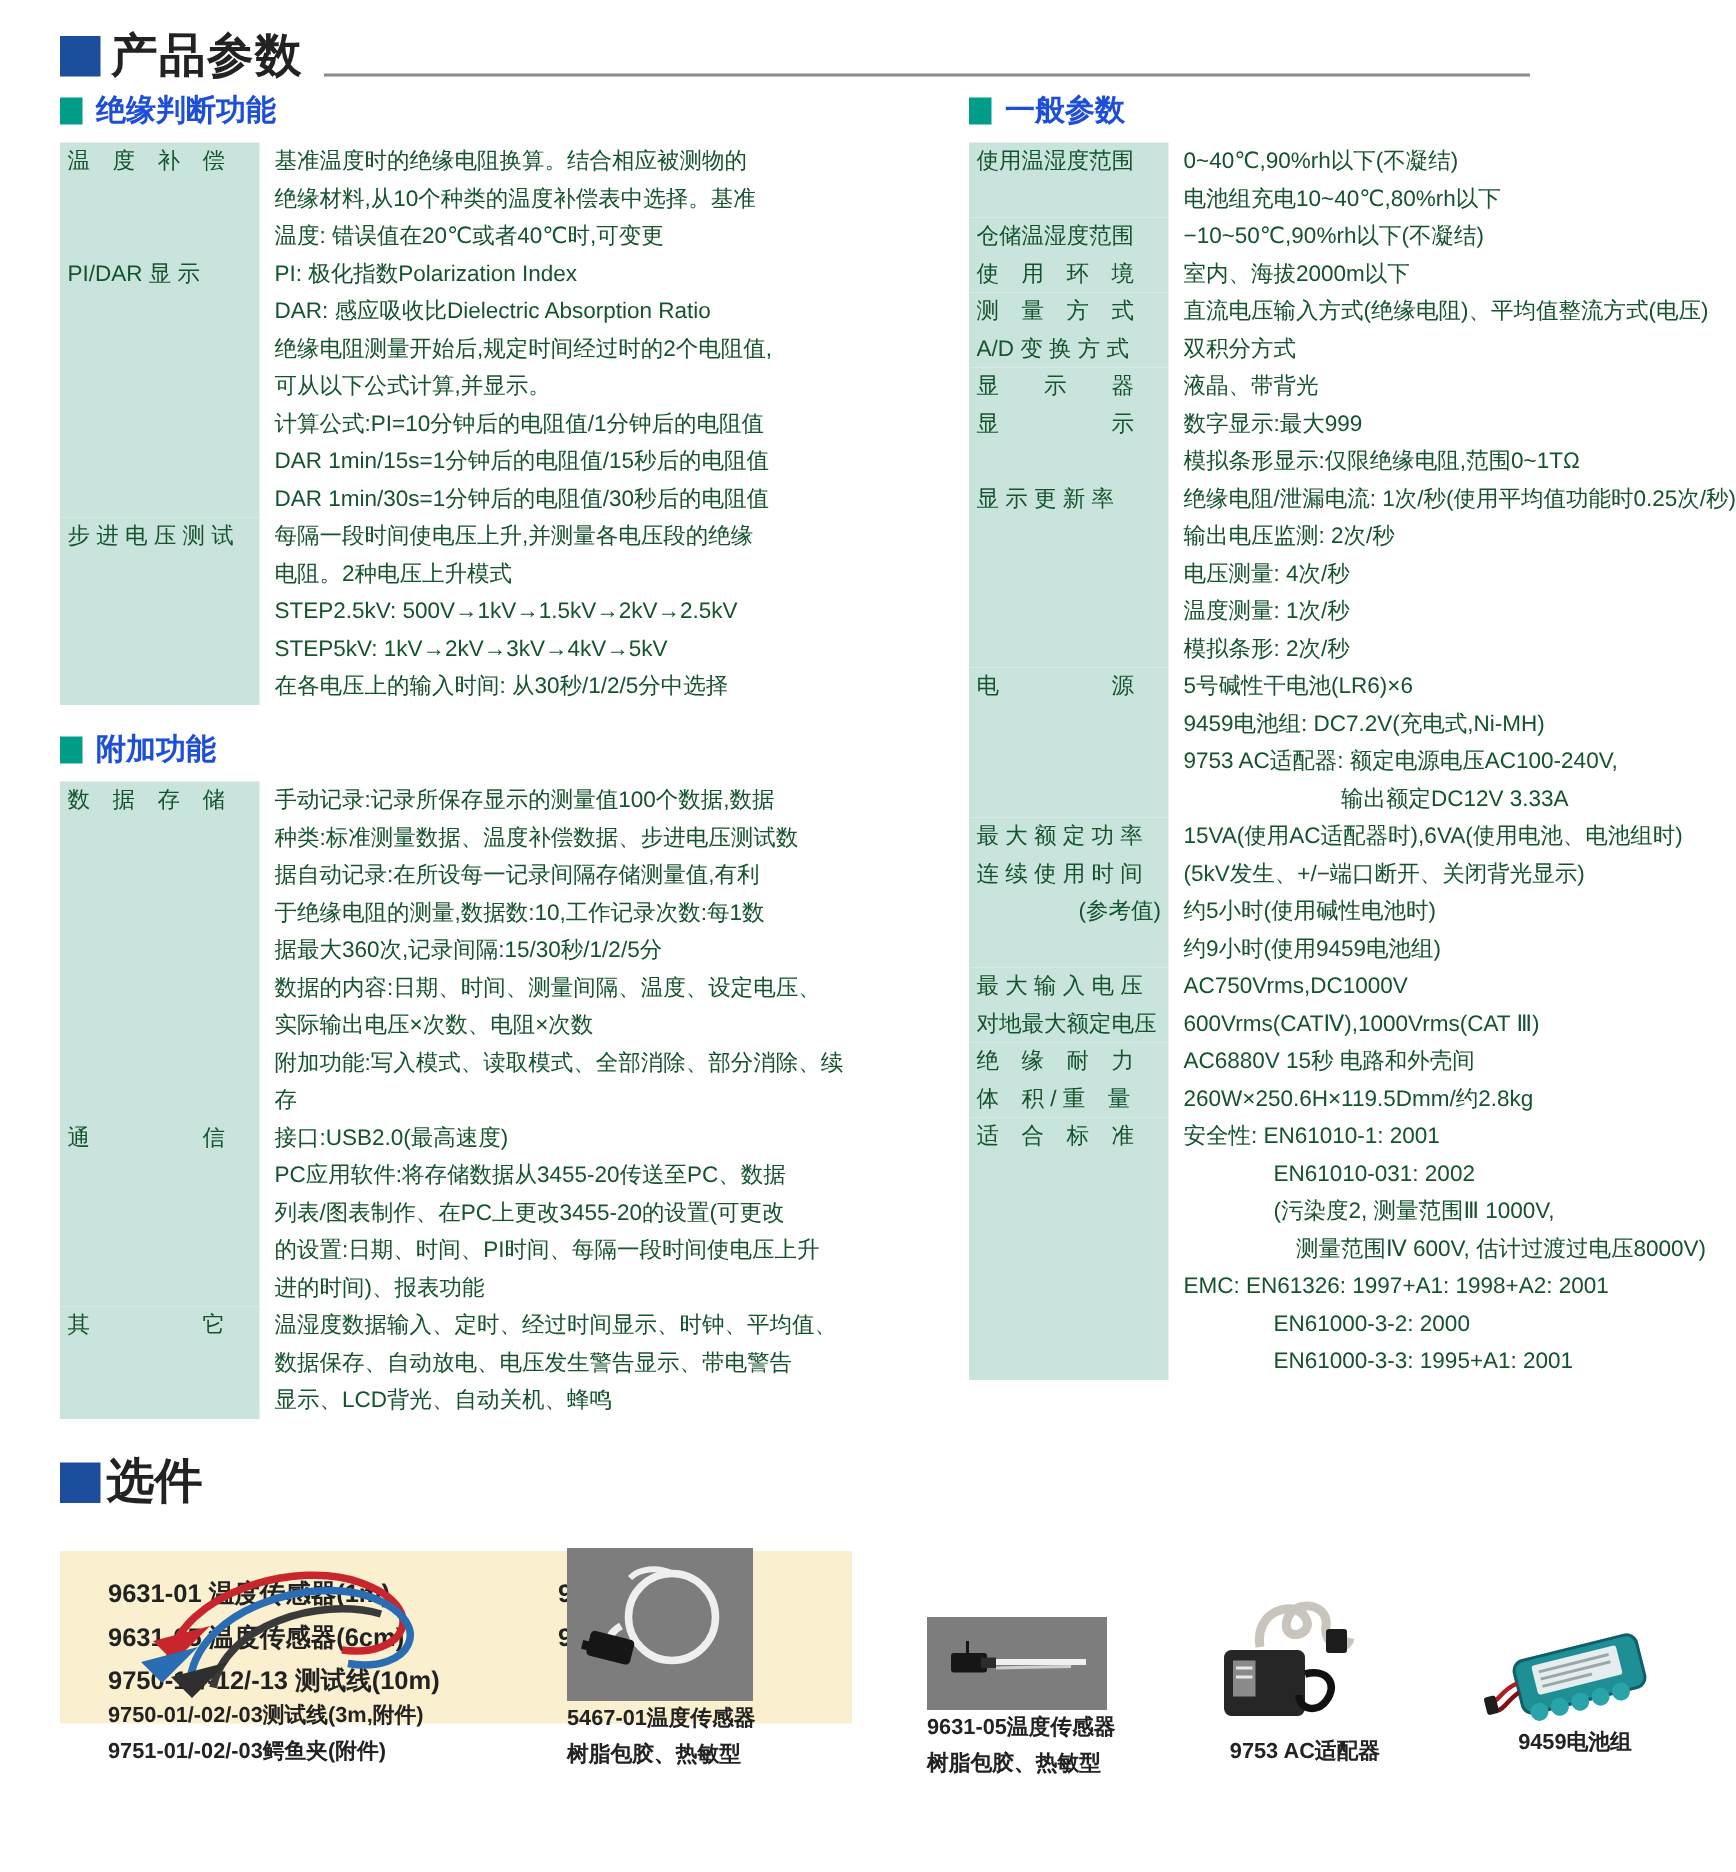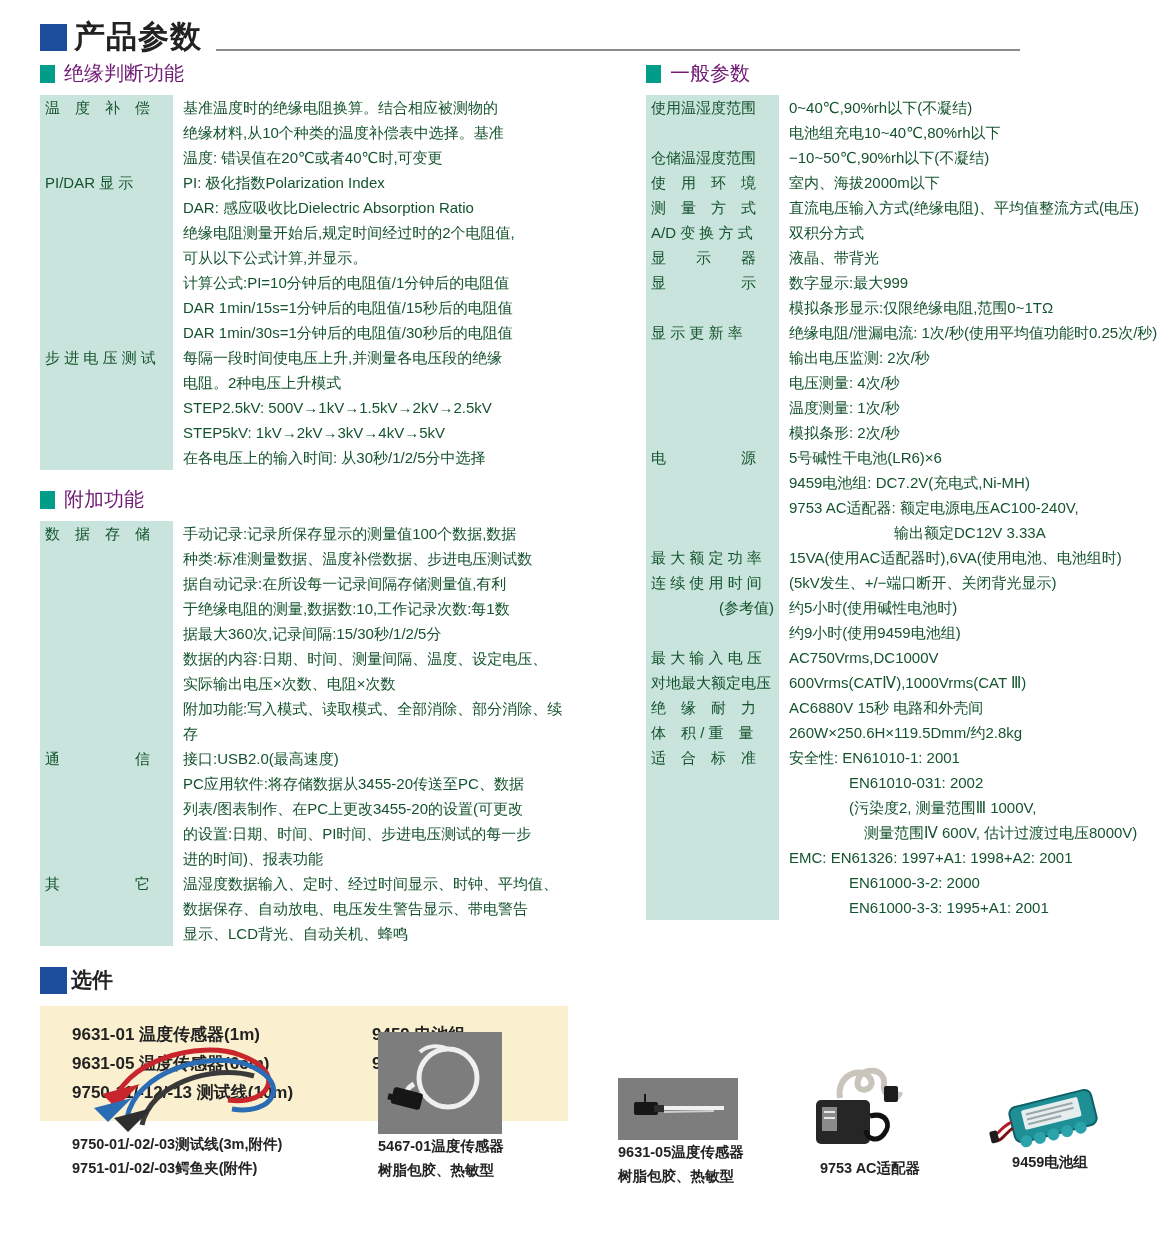--- a/index.html
+++ b/index.html
@@ -10,32 +10,32 @@
   }
   
   .main-h{position:absolute;top:16px;left:40px;right:0;display:flex;align-items:center;justify-content:flex-end;}
   .sq-blue{width:27px;height:27px;background:#1d4e9e;margin-right:7px;flex:0 0 auto;}
   .main-title{font-size:31px;font-weight:bold;color:#222;letter-spacing:1px;}
   .rule{flex:1;height:2px;background:#8b8b8b;margin:0 137px 0 14px;align-self:flex-end;margin-bottom:7px;}
 
   .col-left{position:absolute;left:40px;top:60px;width:528px;}
   .col-right{position:absolute;left:614px;top:60px;width:527px;margin-left:32px;}
 
-  .sec-h{display:flex;align-items:center;font-size:20px;font-weight:normal;color:#701a75;margin:0 0 8px 0;}
+  .sec-h{display:flex;align-items:center;font-size:20px;font-weight:bold;color:#1d4ed8;margin:0 0 8px 0;}
   .sq-teal{width:15px;height:18px;background:#009e88;margin-right:9px;flex:0 0 auto;}
 
   .spec{font-size:15px;line-height:25px;color:#14532d;}
   .spec-row{display:flex;}
   .spec-label{flex:0 0 133px;width:133px;background:#c9e4dc;padding:0 5px;box-sizing:border-box;white-space:pre-wrap;}
   .spec-label .line:nth-child(2){text-align:right;}
   .spec-value{flex:1;padding-left:10px;white-space:pre-wrap;}
 
   .tbl{margin-bottom:16px;}
 
-  .h-opt{display:flex;align-items:center;font-size:21px;font-weight:bold;color:#222;margin:20px 0 12px 0;}
+  .h-opt{display:flex;align-items:center;font-size:32px;font-weight:bold;color:#222;margin:20px 0 24px 0;}
   .sq-blue-sm{width:27px;height:27px;background:#1d4e9e;margin-right:4px;flex:0 0 auto;}
   .opt-box{background:#faf0cf;padding:14px 24px 14px 32px;display:flex;}
   .opt-col{font-size:17px;font-weight:bold;line-height:29px;color:#222;}
   .opt-col.l{width:300px;}
   .opt-col.r{flex:1;}
 
   .gallery{position:absolute;top:1032px;left:0;right:0;height:196px;}
   .fig{position:absolute;}
   .fig-cap{font-size:14.5px;font-weight:bold;line-height:24px;color:#222;}
   .cap-center{text-align:center;}
@@ -81,21 +81,21 @@
   </div>
   <div class="tbl spec">
 
       <div class="spec-row">
         <div class="spec-label"><div class="line">数　据　存　储</div></div>
         <div class="spec-value"><div class="line">手动记录:记录所保存显示的测量值100个数据,数据</div><div class="line">种类:标准测量数据、温度补偿数据、步进电压测试数</div><div class="line">据自动记录:在所设每一记录间隔存储测量值,有利</div><div class="line">于绝缘电阻的测量,数据数:10,工作记录次数:每1数</div><div class="line">据最大360次,记录间隔:15/30秒/1/2/5分</div><div class="line">数据的内容:日期、时间、测量间隔、温度、设定电压、</div><div class="line">实际输出电压×次数、电阻×次数</div><div class="line">附加功能:写入模式、读取模式、全部消除、部分消除、续存</div></div>
       </div>
 
       <div class="spec-row">
         <div class="spec-label"><div class="line">通　　　　　信</div></div>
-        <div class="spec-value"><div class="line">接口:USB2.0(最高速度)</div><div class="line">PC应用软件:将存储数据从3455-20传送至PC、数据</div><div class="line">列表/图表制作、在PC上更改3455-20的设置(可更改</div><div class="line">的设置:日期、时间、PI时间、步进电压测试的每一步</div><div class="line">进的时间)、报表功能</div></div>
+        <div class="spec-value"><div class="line">接口:USB2.0(最高速度)</div><div class="line">PC应用软件:将存储数据从3455-20传送至PC、数据</div><div class="line">列表/图表制作、在PC上更改3455-20的设置(可更改</div><div class="line">的设置:日期、时间、PI时间、每隔一段时间使电压上升</div><div class="line">进的时间)、报表功能</div></div>
       </div>
 
       <div class="spec-row">
         <div class="spec-label"><div class="line">其　　　　　它</div></div>
         <div class="spec-value"><div class="line">温湿度数据输入、定时、经过时间显示、时钟、平均值、</div><div class="line">数据保存、自动放电、电压发生警告显示、带电警告</div><div class="line">显示、LCD背光、自动关机、蜂鸣</div></div>
       </div>
     </div>
 
   <div class="h-opt">
     <span class="sq-blue-sm"></span>

